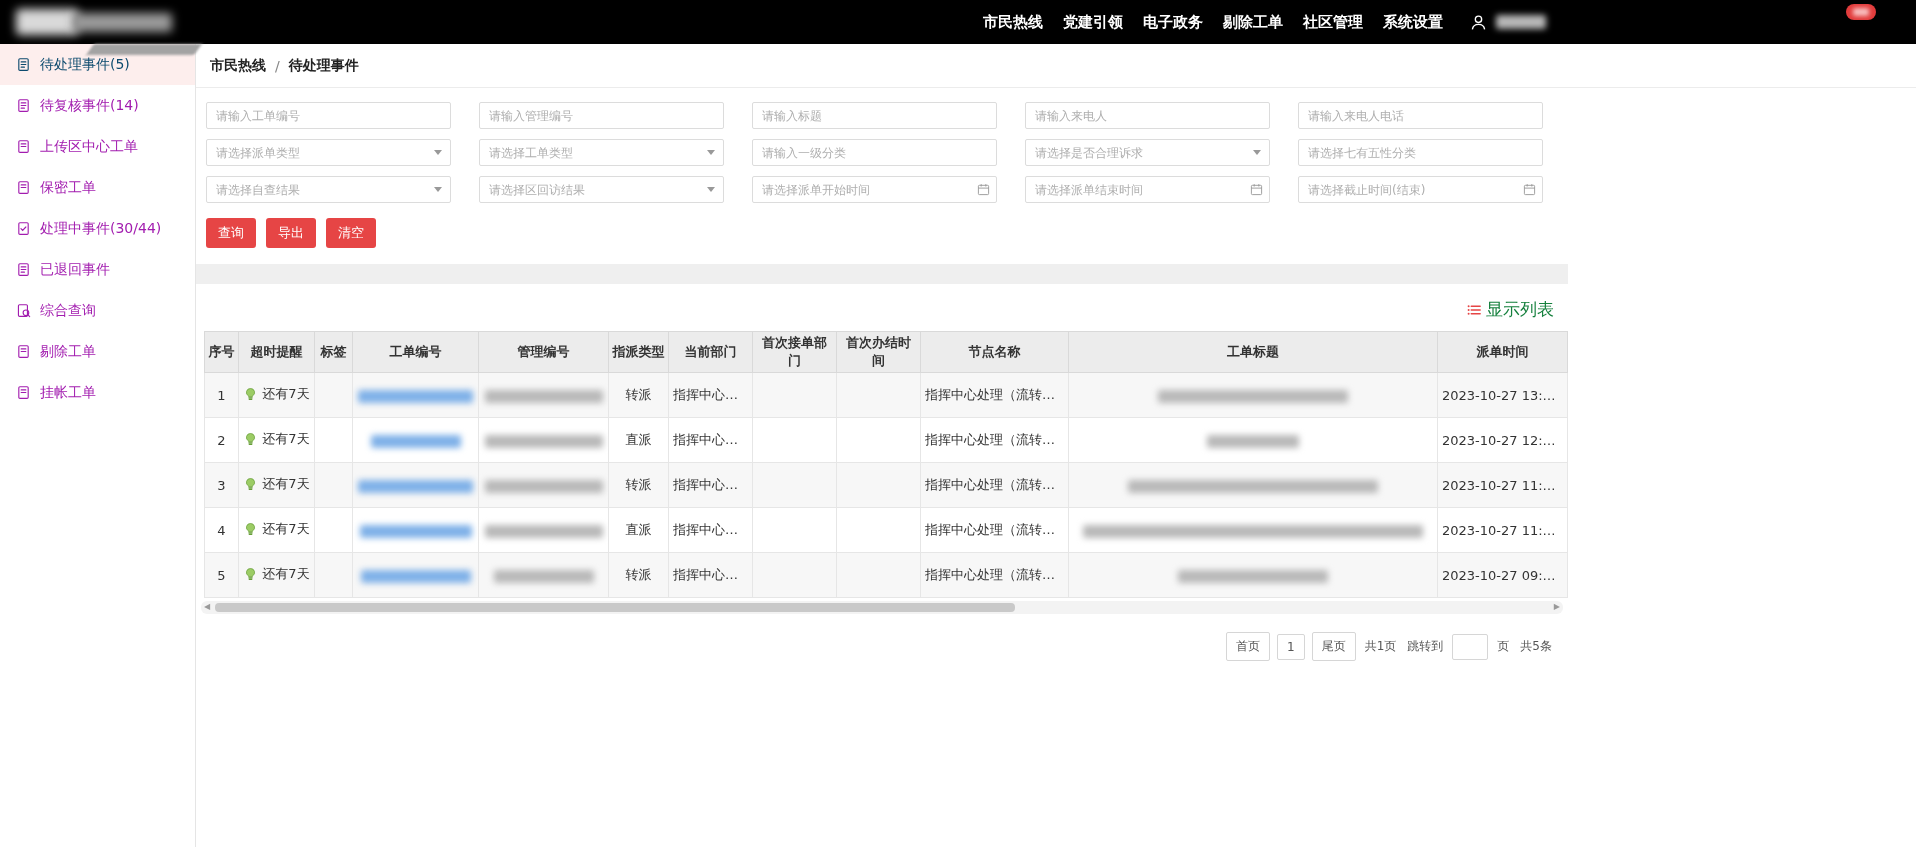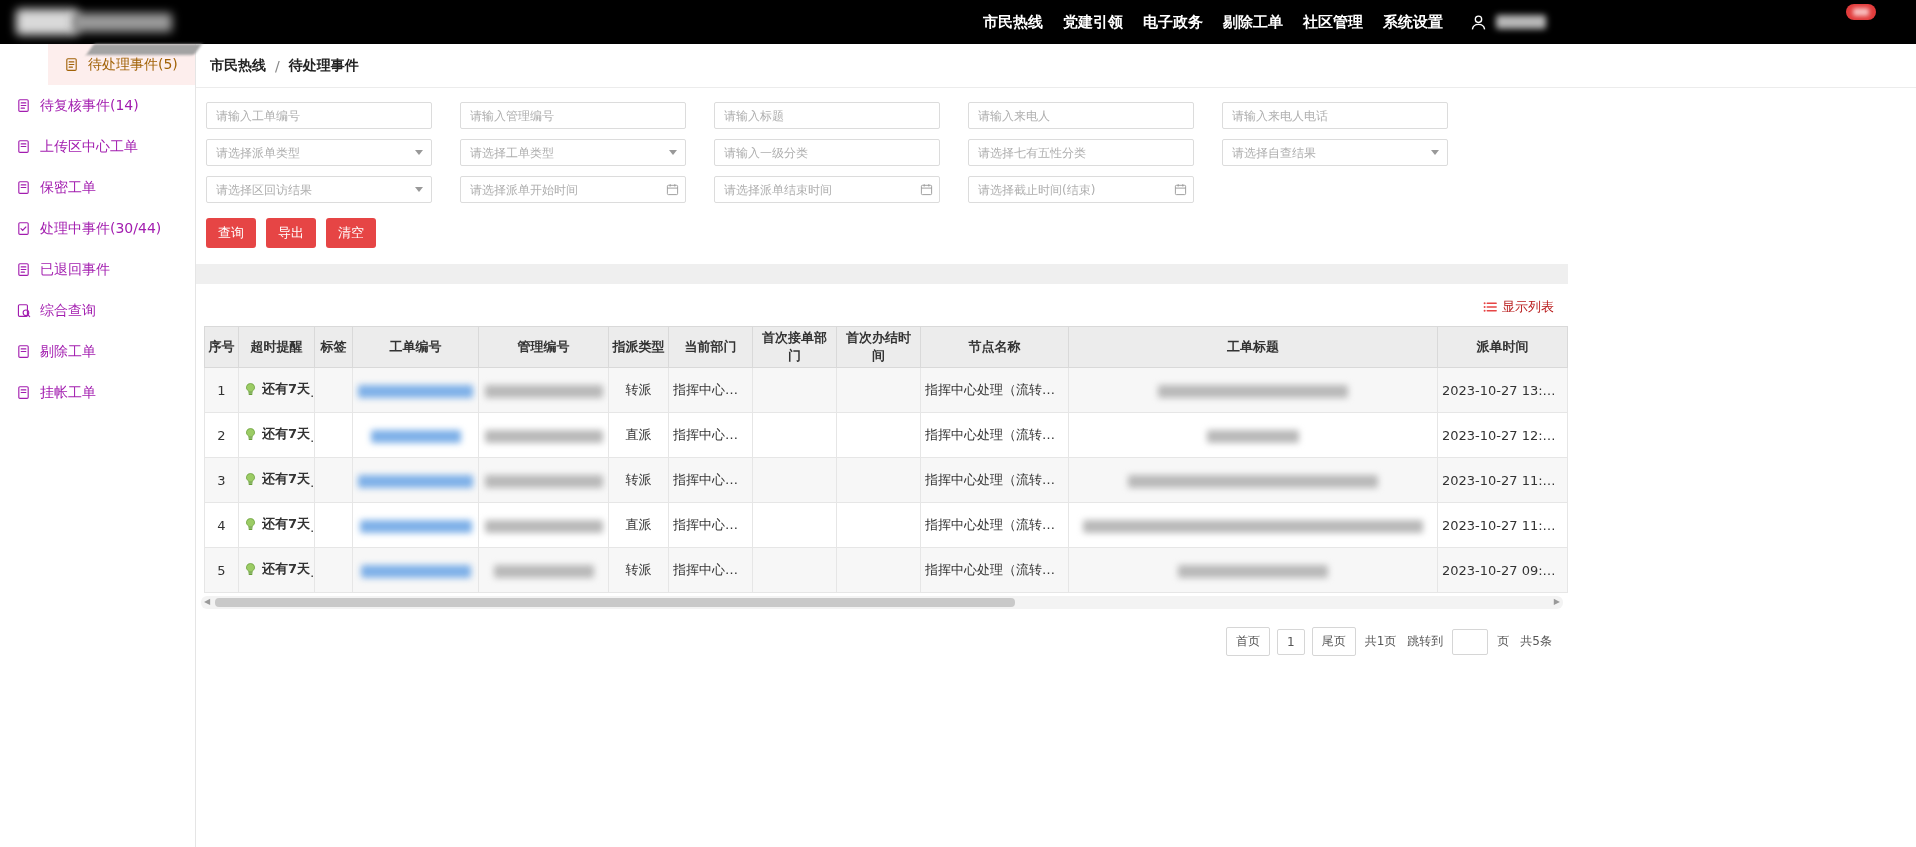--- a/index.html
+++ b/index.html
@@ -15,53 +15,53 @@
   .nav-item { font-size:15px; font-weight:bold; color:#fff; cursor:pointer; white-space:nowrap; }
   .user-cluster { display:flex; align-items:center; gap:8px; margin-left:6px; }
   .person { width:19px; height:19px; fill:none; stroke:#fff; stroke-width:1.3; }
   .user-blur { width:50px; height:14px; background:#b8b8b8; border-radius:2px; filter:blur(3px); }
   .corner-badge { position:absolute; right:40px; top:4px; width:30px; height:16px; border-radius:8px; background:#e23c3c; overflow:hidden; }
   .corner-badge .inner { position:absolute; left:7px; top:4px; width:16px; height:8px; background:#f7bdbd; border-radius:2px; filter:blur(2px); }
 
   
   .sidebar { position:absolute; top:44px; left:0; width:196px; bottom:0; background:#fff; border-right:1px solid #e5e5e5; z-index:10; }
   .side-item { height:41px; display:flex; align-items:center; gap:9px; padding-left:16px; font-size:14px; color:#a21caf; cursor:pointer; }
-  .side-item.active { color:#a16207; background:#fdeeed;margin-left:48px; }
+  .side-item.active { color:#0c4a6e; background:#fdeeed; }
   .ic { width:15px; height:15px; fill:none; stroke:currentColor; stroke-width:1.2; stroke-linecap:round; flex:none; }
 
   
   .main { position:absolute; left:196px; top:44px; right:0; bottom:0; background:#fff; overflow:hidden; }
   .breadcrumb-bar { height:44px; display:flex; align-items:center; padding-left:14px; font-size:14px; border-bottom:1px solid #ececec; background:#fff; }
   .crumb { color:#222; font-weight:bold; }
   .crumb-sep { margin:0 9px; color:#888; font-weight:normal; }
 
   
   .filters { width:1368px; padding:14px 10px 0 10px; display:flex; flex-wrap:wrap; column-gap:28px; row-gap:10px; }
-  .field { position:relative; width:226px; height:27px; }
+  .field { position:relative; width:245px; height:27px; }
   .field input { width:100%; height:100%; border:1px solid #dcdcdc; border-radius:2px; padding:0 22px 0 9px; font-size:12px; color:#333; outline:none; background:#fff; font-family:inherit; }
   .field input::placeholder { color:#aeaeae; }
   .arrow { position:absolute; right:9px; top:11px; width:0; height:0; border-left:4px solid transparent; border-right:4px solid transparent; border-top:5px solid #999; pointer-events:none; }
   .cal { position:absolute; right:7px; top:7px; width:13px; height:13px; fill:none; stroke:#999; stroke-width:1; pointer-events:none; }
 
   .actions { display:flex; gap:10px; padding:15px 10px 16px 10px; }
   .btn { background:#e64545; color:#fff; border:none; border-radius:3px; font-size:13px; padding:6px 12px; cursor:pointer; font-family:inherit; }
 
   .gray-band { width:1372px; height:20px; background:#efefef; }
 
   
   .table-card { width:1372px; background:#fff; padding-top:6px; }
-  .show-list { display:flex; justify-content:flex-end; align-items:center; gap:5px; padding:8px 14px 10px 0; color:#b91c1c; font-size:13px; cursor:pointer; }
+  .show-list { display:flex; justify-content:flex-end; align-items:center; gap:5px; padding:8px 14px 10px 0; color:#15803d; font-size:17px; cursor:pointer; }
   .listic { width:14px; height:14px; }
 
   table { width:1363px; margin-left:8px; border-collapse:collapse; table-layout:fixed; font-size:13px; color:#333; text-align:center; }
   th { background:#ececec; border:1px solid #d9d9d9; height:40px; font-size:13px; font-weight:bold; padding:2px 3px; }
   td { border:1px solid #e6e6e6; height:45px; padding:2px 4px; white-space:nowrap; overflow:hidden; text-overflow:ellipsis; }
   tbody tr:nth-child(odd) td { background:#f7f7f7; }
   tbody tr:nth-child(even) td { background:#ffffff; }
-  .rem { display:inline-flex; align-items:center; gap:4px;font-weight:bold; }
+  .rem { display:inline-flex; align-items:center; gap:4px; }
   .bulb { width:15px; height:15px; flex:none; }
   .blur { display:inline-block; height:13px; border-radius:2px; filter:blur(3px); vertical-align:middle; }
   .blur.blue { background:#7fb1e8; }
   .blur.gray { background:#b9b9b9; }
 
   
   .hscroll { position:relative; margin:3px 5px 0 5px; height:13px; background:#f3f3f3; border-radius:6px; }
   .hthumb { position:absolute; left:14px; top:2px; width:800px; height:9px; background:#c9c9c9; border-radius:4px; cursor:grab; }
   .harrow { position:absolute; top:1px; font-size:8px; color:#9a9a9a; }
   .harrow.left { left:3px; } .harrow.right { right:3px; }
@@ -179,20 +179,21 @@
   <div class="filters">
     <div class="field"><input placeholder="请输入工单编号" style=""></div>
     <div class="field"><input placeholder="请输入管理编号" style=""></div>
     <div class="field"><input placeholder="请输入标题" style=""></div>
     <div class="field"><input placeholder="请输入来电人" style=""></div>
     <div class="field"><input placeholder="请输入来电人电话" style=""></div>
 
     <div class="field"><input readonly="" placeholder="请选择派单类型" style=""><span class="arrow"></span></div>
     <div class="field"><input readonly="" placeholder="请选择工单类型" style=""><span class="arrow"></span></div>
     <div class="field"><input placeholder="请输入一级分类" style=""></div>
+    <div class="field"><input readonly="" placeholder="请选择是否合理诉求" style=""><span class="arrow"></span></div>
 
     <div class="field"><input placeholder="请选择七有五性分类" style=""></div>
     <div class="field"><input readonly="" placeholder="请选择自查结果" style=""><span class="arrow"></span></div>
     <div class="field"><input readonly="" placeholder="请选择区回访结果" style=""><span class="arrow"></span></div>
     <div class="field"><input readonly="" placeholder="请选择派单开始时间" style=""><svg class="cal" viewBox="0 0 14 14">
           <rect x="1.5" y="2.5" width="11" height="10" rx="1"></rect>
           <path d="M1.5 5.5h11M4.5 1.2v2.6M9.5 1.2v2.6"></path>
         </svg></div>
     <div class="field"><input readonly="" placeholder="请选择派单结束时间" style=""><svg class="cal" viewBox="0 0 14 14">
           <rect x="1.5" y="2.5" width="11" height="10" rx="1"></rect>

